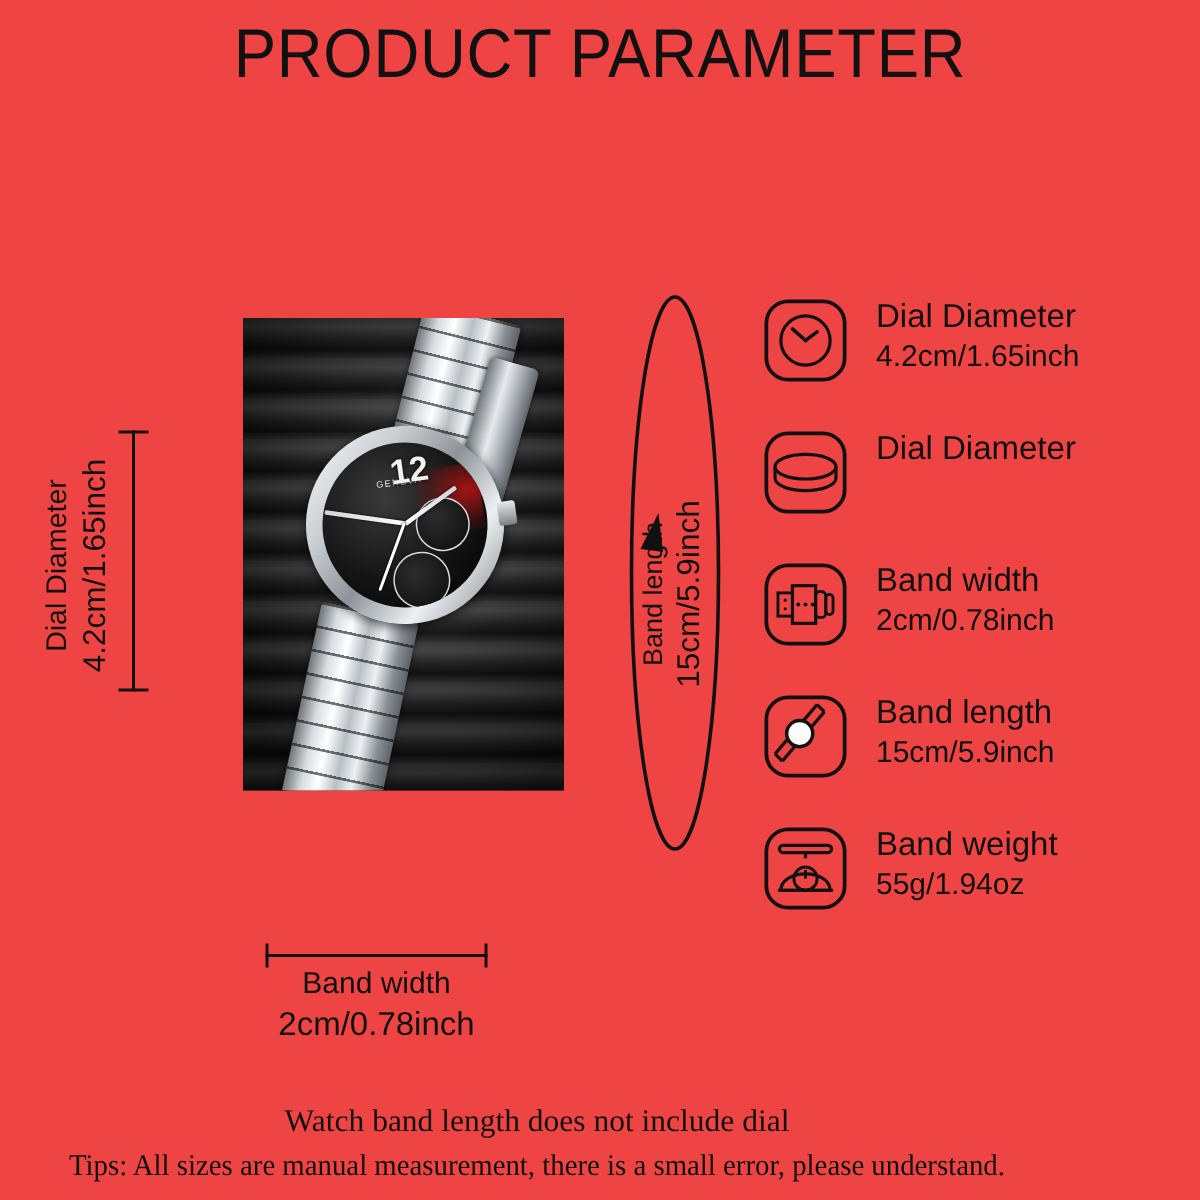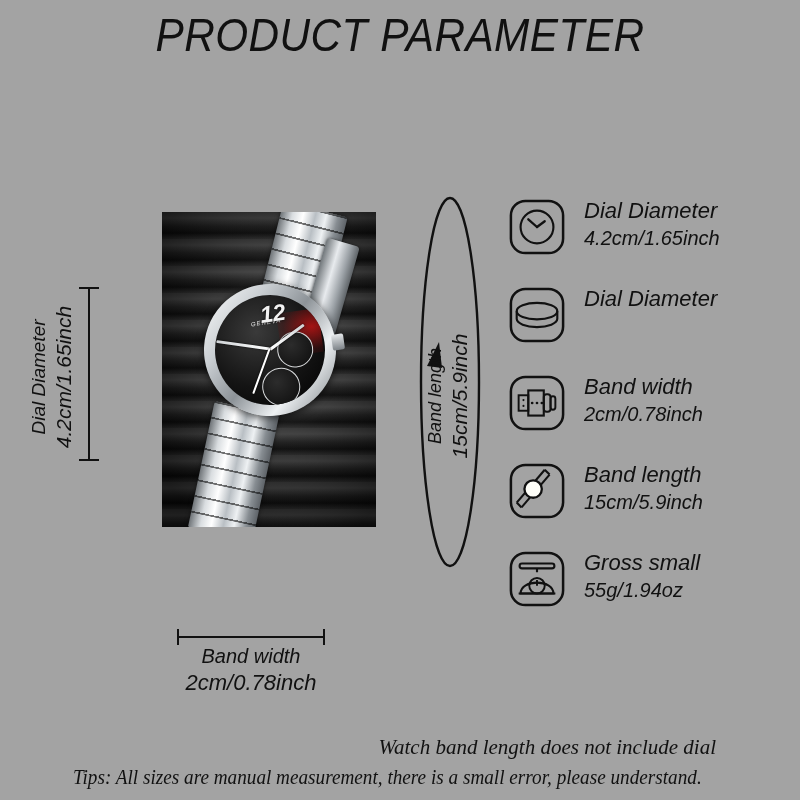--- a/index.html
+++ b/index.html
@@ -11,22 +11,21 @@
     height: 800px;
     background: #fefef8;
     font-family: "Liberation Sans", sans-serif;
     color: #111111;
     overflow: hidden;
   }
   #page {
     position: relative;
     width: 800px;
     height: 800px;
-    background: #a3a3a3;
-    font-style: italic;
+    background: #ef4444;
   }
 
   
   .title {
     position: absolute;
     top: 8px;
     left: 0;
     width: 800px;
     text-align: center;
     font-size: 46px;
@@ -323,21 +322,21 @@
     color: #111;
     white-space: nowrap;
   }
 
   
   .footer {
     position: absolute;
     left: 0;
     top: 732px;
     width: 716px;
-    text-align: right;
+    text-align: center;
   }
   .footer-line1 {
     font-size: 21px;
     line-height: 30px;
     color: #111;
     font-family: "Liberation Serif", serif;
   }
   .footer-line2 {
     font-size: 20px;
     line-height: 30px;
@@ -472,21 +471,21 @@
       <svg class="spec-icon" viewBox="0 0 60 60">
         <rect x="3" y="3" width="54" height="54" rx="15" ry="15" fill="none" stroke="#111" stroke-width="2.6"></rect>
         <rect x="12" y="14" width="36" height="5" rx="2.5" fill="none" stroke="#111" stroke-width="2.2"></rect>
         <path d="M30 19 L30 23" fill="none" stroke="#111" stroke-width="2.2"></path>
         <path d="M13 45 C13 30 47 30 47 45 Z" fill="none" stroke="#111" stroke-width="2.2"></path>
         <path d="M11 45 L49 45" fill="none" stroke="#111" stroke-width="2.2"></path>
         <circle cx="30" cy="37" r="8" fill="none" stroke="#111" stroke-width="2"></circle>
         <path d="M30 37 L30 31" fill="none" stroke="#111" stroke-width="2"></path>
       </svg>
       <div class="spec-text">
-        <div class="spec-name">Gross small</div>
+        <div class="spec-name">Band weight</div>
         <div class="spec-value">55g/1.94oz</div>
       </div>
     </div>
 
   </div>
 
   <div class="footer">
     <div class="footer-line1">Watch band length does not include dial</div>
     <div class="footer-line2">Tips: All sizes are manual measurement, there is a small error, please understand.</div>
   </div>

